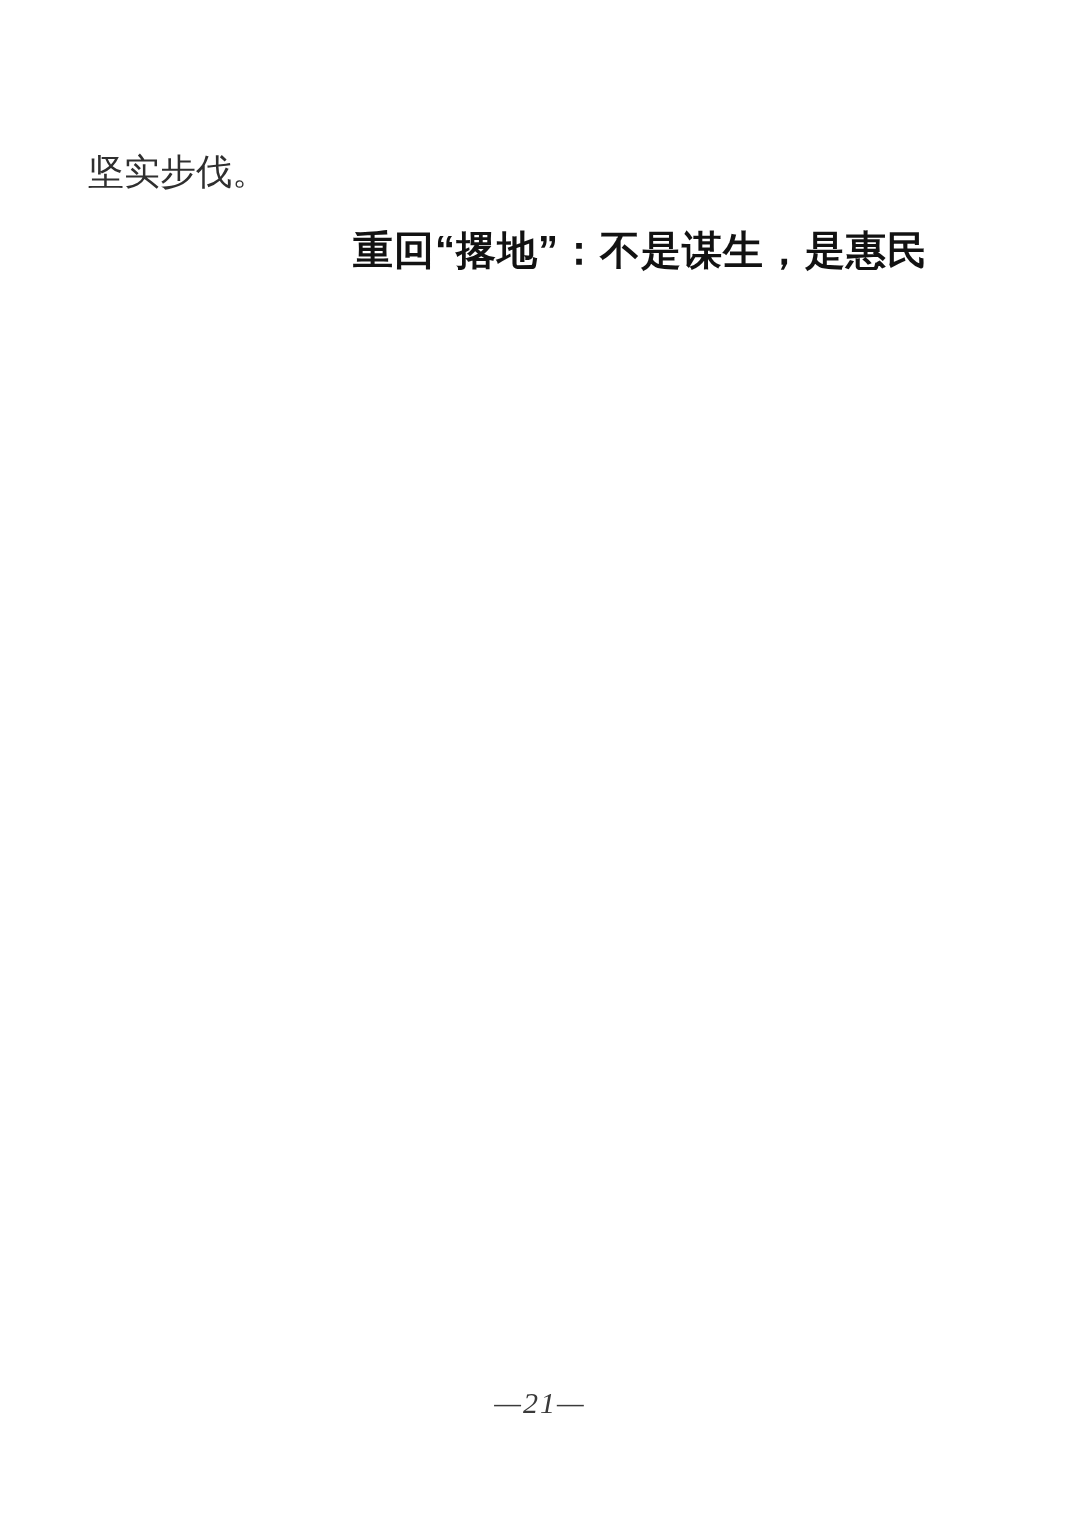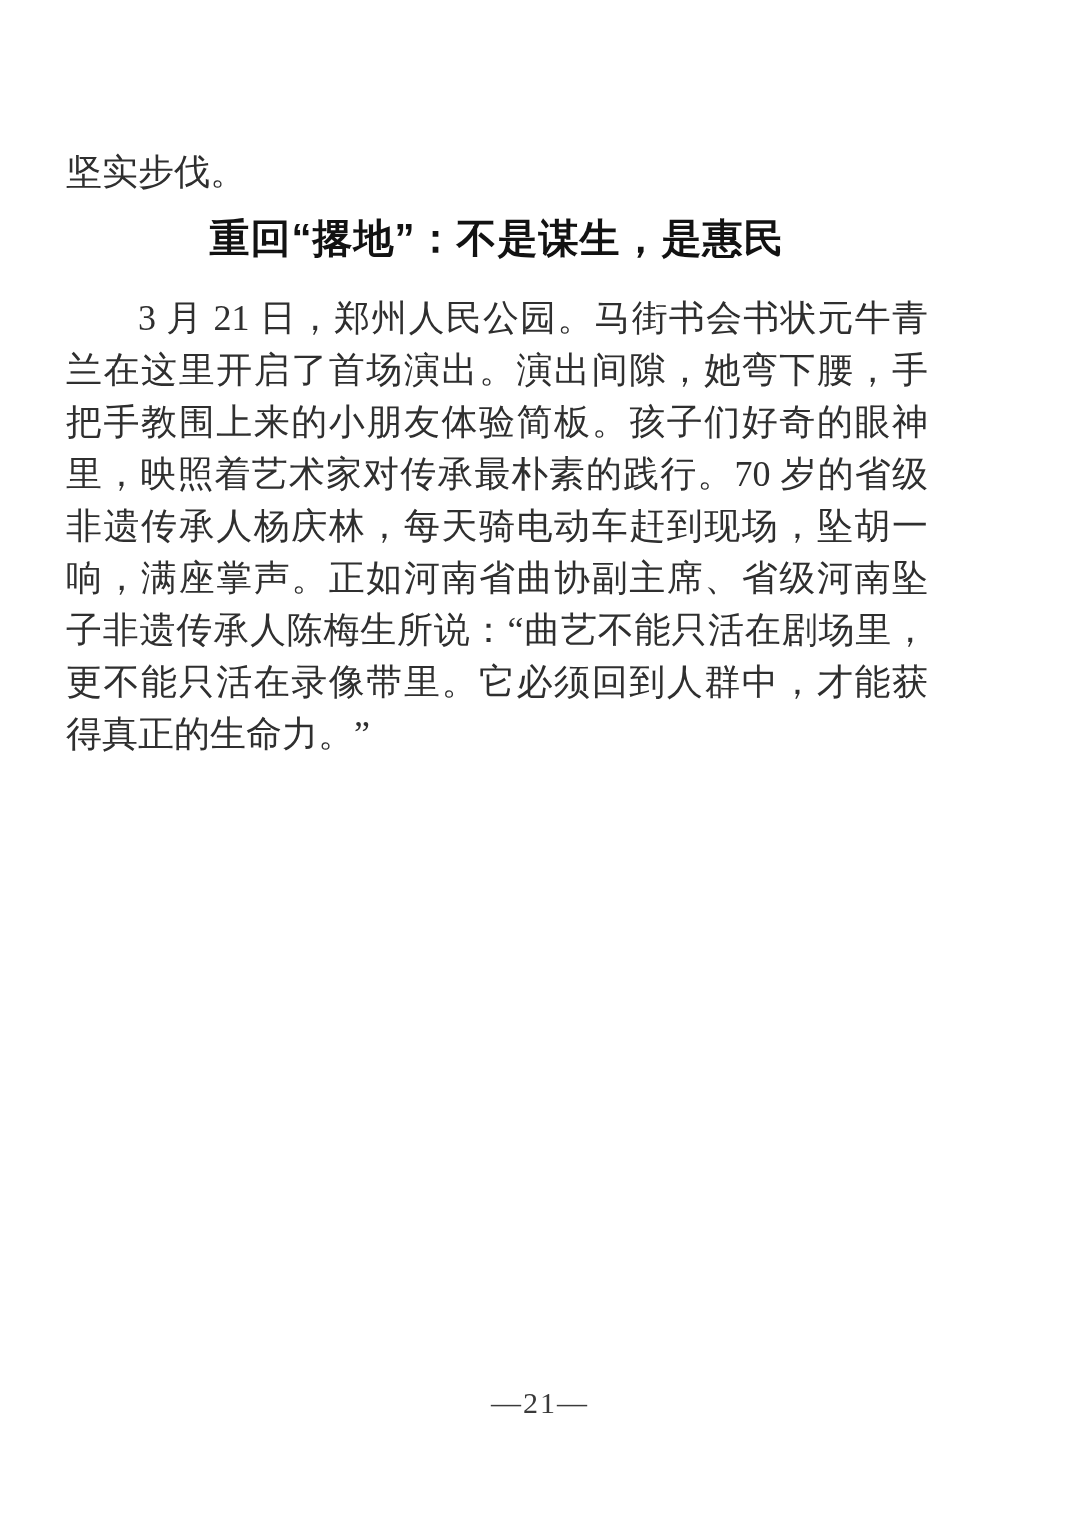--- a/index.html
+++ b/index.html
@@ -11,66 +11,66 @@
     width: 1080px;
     height: 1525px;
     overflow: hidden;
   }
   .page {
     position: relative;
     width: 1080px;
     height: 1525px;
     box-sizing: border-box;
     background: #ffffff;
-    padding: 146px 152px 0 66px;
+    padding: 146px 152px 0 88px;
     font-family: "Liberation Serif", serif;
     color: #2f2f2f;
     font-size: 36px;
     line-height: 52px;
     text-align: justify;
     text-justify: inter-character;
   }
   .continuation {
     margin: 0;
     text-indent: 0;
   }
   .heading {
     font-family: "Liberation Sans", sans-serif;
     font-weight: bold;
     font-size: 40px;
     line-height: 52px;
     color: #121212;
-    text-align: center;
-    margin: 14px 0 28px 0;
+    text-align: right;
+    margin: 26px 0 28px 0;
     letter-spacing: 1px;
   }
   .para {
     margin: 0;
     text-indent: 2em;
   }
   .page-footer {
     position: absolute;
     left: 0;
     right: 0;
     bottom: 96px;
     text-align: center;
     font-family: "Liberation Serif", serif;
     font-size: 30px;
     color: #3a3a3a;
     letter-spacing: 2px;
+    font-style: italic;
   }
 </style>
 </head>
 <body>
 
 <div class="page">
 
   <p class="continuation">坚实步伐。</p>
 
   <h2 class="heading">重回“撂地”：不是谋生，是惠民</h2>
 
 
 
-  <p class="para">3 月 21 日，郑州人民公园。马街书会书状元牛青兰在这里开启了首场演出。演出间隙，她弯下腰，手把手教围上来的小朋友体验简板。孩子们好奇的眼神里，映照着艺术家对传承最朴素的践行。70 岁的省级非遗传承人杨庆林，每天骑电动车赶到现场，坠胡一响，满座掌声。正如河南省曲协副主席、省级河南坠子非遗传承人陈梅生所说：“曲艺不能只活在剧场里，更不能只活在录像带里。它必须回到人群中，才能获得真正的生命力。”</p>
 
   <div class="page-footer">—21—</div>
 
 </div>
 
 </body></html>

